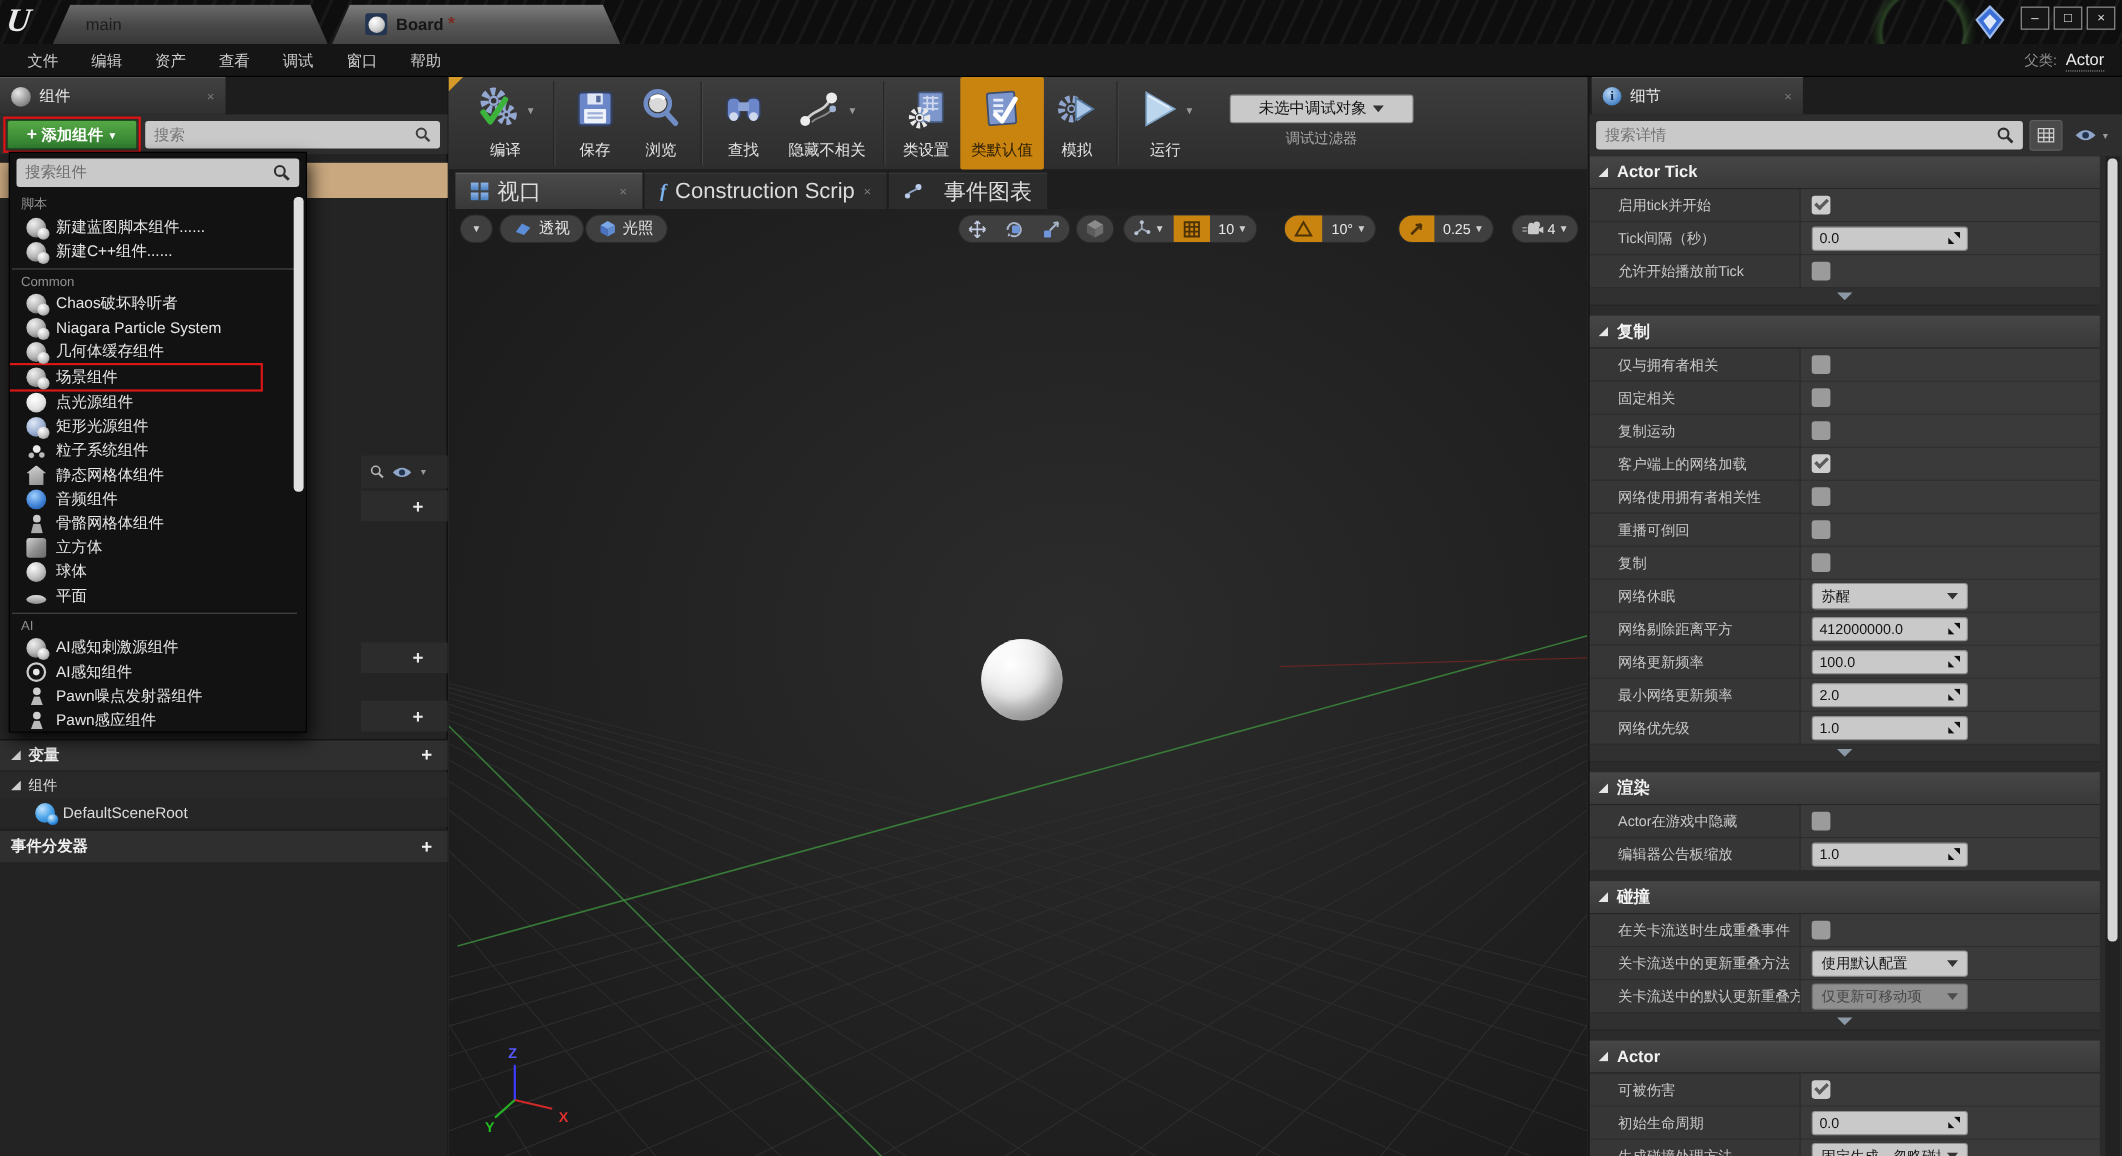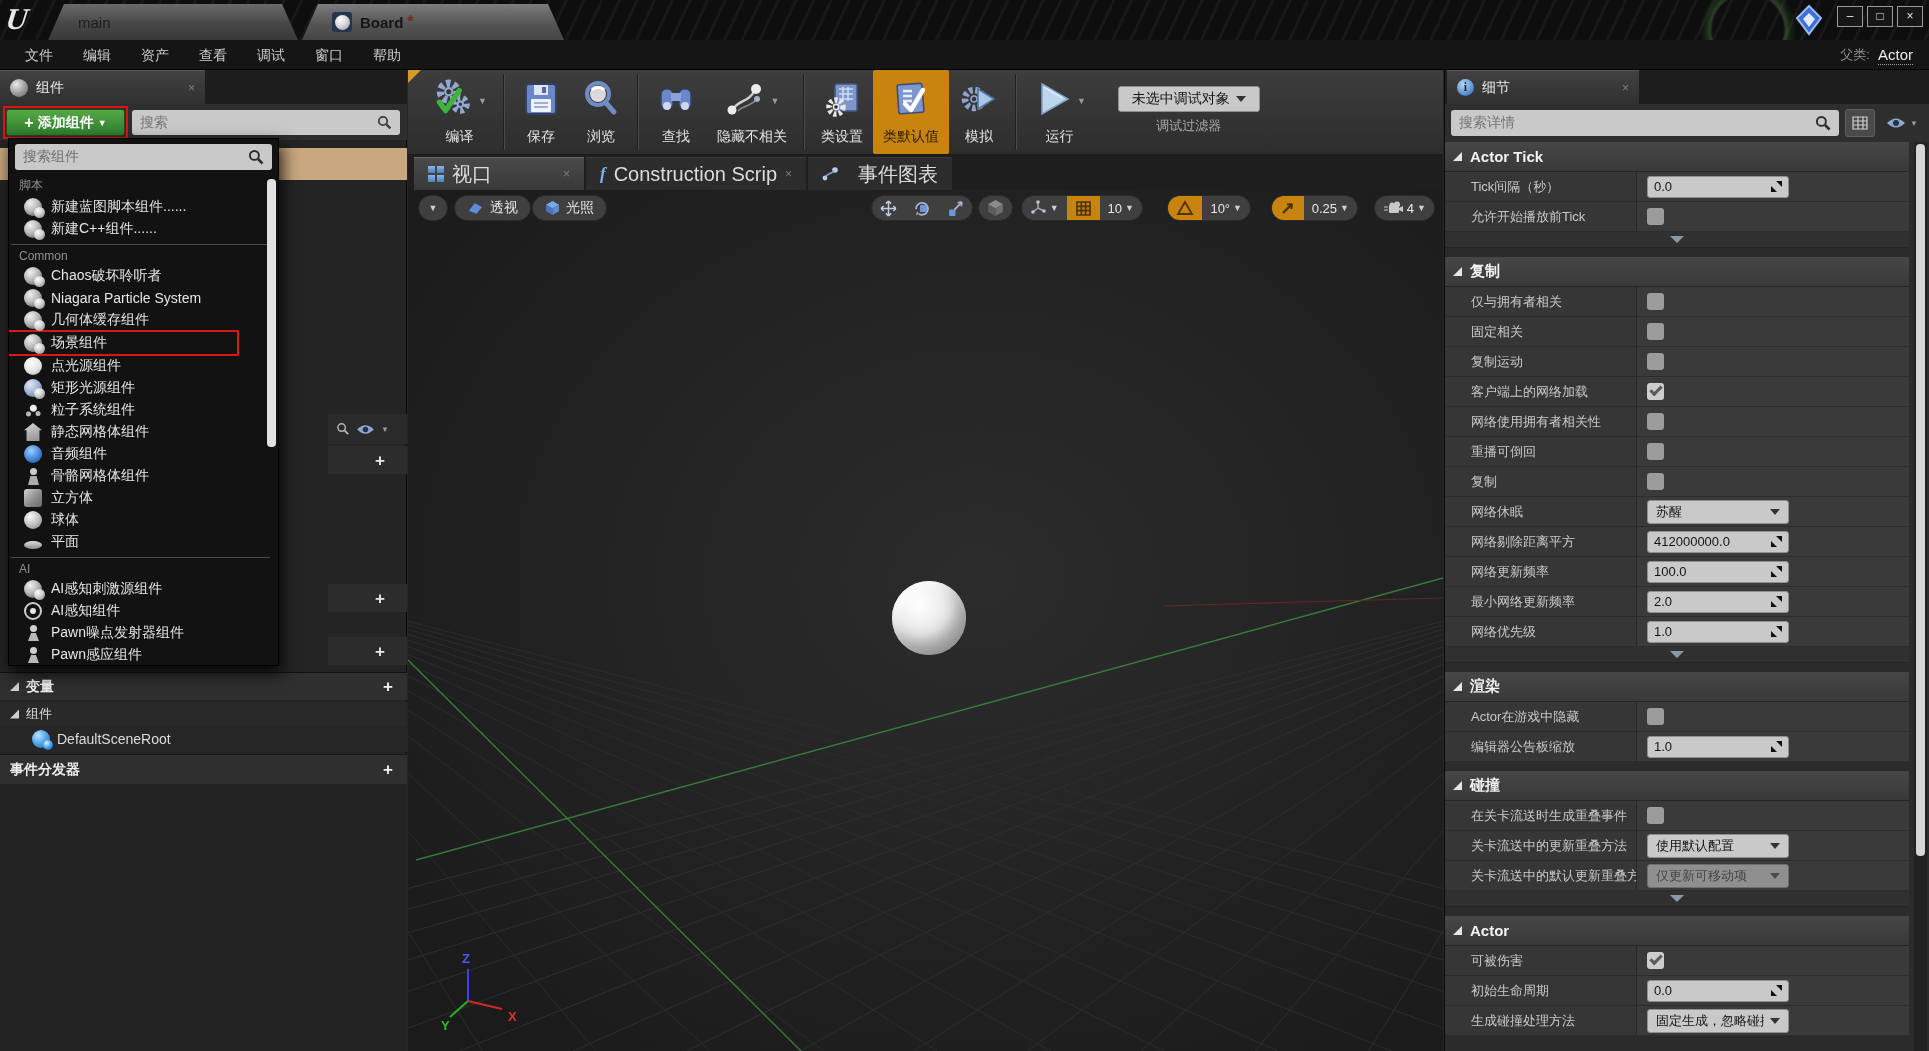--- a/index.html
+++ b/index.html
@@ -125,21 +125,21 @@
     background:linear-gradient(#3d3d3d,#2d2d2d);border-bottom:1px solid #1c1c1c;display:flex;align-items:stretch;padding-left:14px;}
   .tb-corner{position:absolute;left:0;top:0;width:0;height:0;border-top:13px solid #d59a27;border-right:13px solid transparent;}
   .tb-btn{display:flex;flex-direction:column;align-items:center;justify-content:flex-start;padding:6px 10px 4px;position:relative;}
   .tb-top{height:50px;display:flex;align-items:center;gap:4px;}
   .tb-caret{color:#9a9a9a;font-size:9px;}
   .tb-label{color:#e3e3e3;font-size:14px;margin-top:2px;white-space:nowrap;}
   .tb-btn.active{background:#c9830f;border-radius:2px;}
   .tb-btn.active .tb-label{color:#2e2105;}
   .tb-sep{width:2px;background:#202020;border-right:1px solid #4a4a4a;margin:4px 6px;}
   .debug-block{display:flex;flex-direction:column;align-items:center;justify-content:flex-start;padding:16px 8px 0;margin-left:14px;}
-  .debug-combo{width:142px;height:26px;background:#c9c9c9;border-radius:3px;border:1px solid #8f8f8f;
+  .debug-combo{width:167px;height:26px;background:#c9c9c9;border-radius:3px;border:1px solid #8f8f8f;
     display:flex;align-items:center;justify-content:center;gap:6px;color:#141414;font-size:14px;}
   .debug-combo .sarr{width:0;height:0;border-left:5px solid transparent;border-right:5px solid transparent;border-top:6px solid #333;}
   .debug-label{color:#a8a8a8;font-size:13px;margin-top:5px;}
 
   
   .doc-tabrow{position:absolute;left:408px;top:155px;width:1035px;height:35px;background:#1e1e1e;display:flex;align-items:flex-end;padding-left:6px;gap:2px;}
   .doc-tab{height:33px;display:flex;align-items:center;gap:8px;padding:0 14px;background:#2c2c2c;min-width:170px;border-top:1px solid #3a3a3a;}
   .doc-tab.active{background:linear-gradient(#4a4a4a,#383838);border-top:1px solid #6a6a6a;}
   .doc-tab-label{color:#dcdcdc;font-size:20px;}
   .vp-grid-icon{width:16px;height:16px;display:grid;grid-template-columns:7px 7px;grid-template-rows:7px 7px;gap:2px;}
@@ -786,20 +786,26 @@
         <span class="eye-caret">▼</span>
       </div>
     </div>
     <div class="details-body" id="details-body">
         <div class="d-section">
           <div class="d-header">
             <span class="tri"></span>
             <span class="d-title">Actor Tick</span>
           </div>
           <div class="d-row">
+            <div class="d-label">启用tick并开始</div>
+            <div class="d-value">
+              <div class="cb checked"></div>
+            </div>
+          </div>
+          <div class="d-row">
             <div class="d-label">Tick间隔（秒）</div>
             <div class="d-value">
               <div class="numbox">
                 <span class="nv">0.0</span>
                 <span class="grip"></span>
               </div>
             </div>
           </div>
           <div class="d-row">
             <div class="d-label">允许开始播放前Tick</div>

